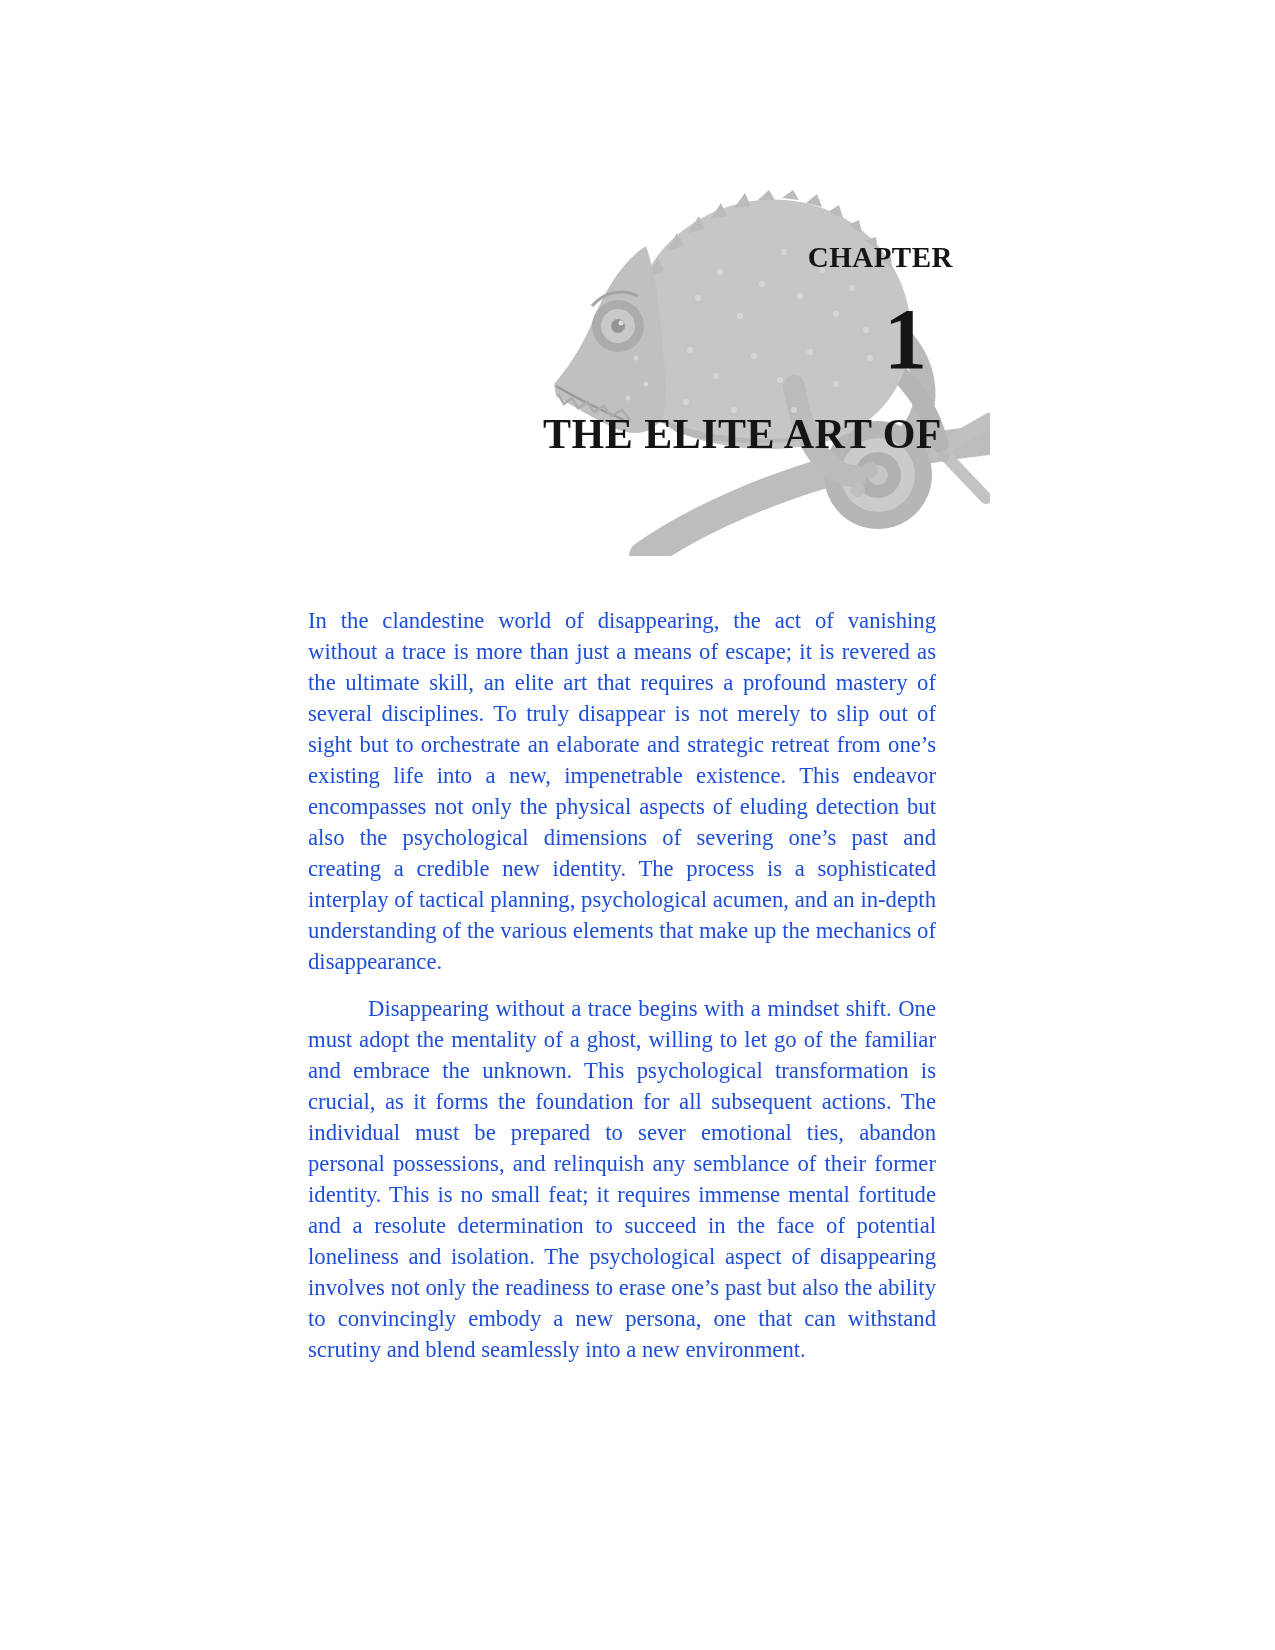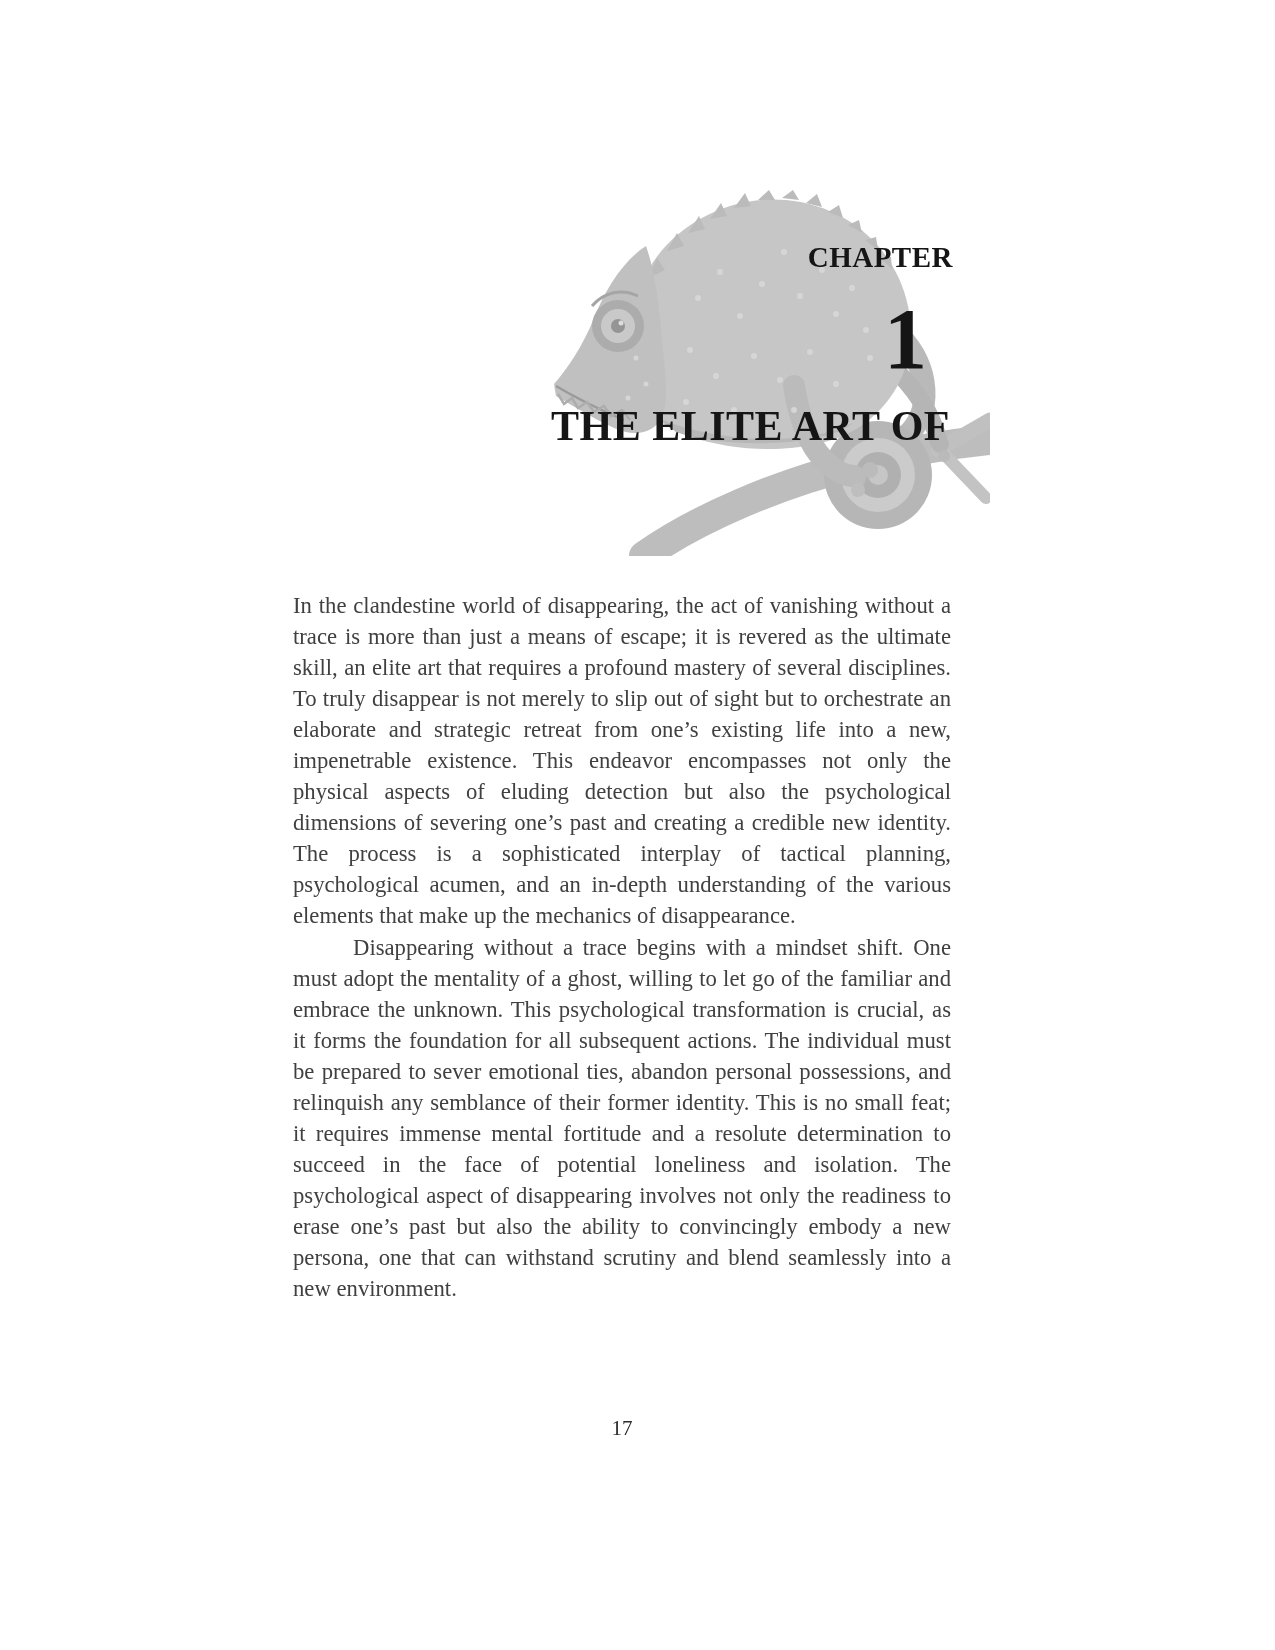--- a/index.html
+++ b/index.html
@@ -19,33 +19,33 @@
     position:absolute;top:243px;right:322px;
     font-size:29px;font-weight:bold;color:#151515;
     letter-spacing:0.5px;line-height:29px;white-space:nowrap;
   }
   .chapter-number{
     position:absolute;top:296px;right:348px;
     font-size:86px;font-weight:bold;color:#151515;
     line-height:86px;
   }
   .chapter-title{
-    position:absolute;top:396px;right:317px;margin:8px;
+    position:absolute;top:396px;right:317px;margin:16px;
     font-size:42px;font-weight:bold;color:#151515;
     line-height:45px;text-align:center;white-space:nowrap;
     letter-spacing:0.5px;
   }
   .body-text{
     position:absolute;left:292px;top:589px;width:660px;
   }
   .para{
-    margin:1px;
+    margin:16px;
     font-size:22.7px;line-height:31px;
     text-align:justify;
-    color:#404040;
+    color:#1d4ed8;
   }
   .para.indented{text-indent:60px;}
   .page-number{
     position:absolute;left:292px;top:1416px;width:660px;
     text-align:center;font-size:21px;color:#2a2a2a;
   }
 </style>
 </head>
 <body>
 
@@ -130,15 +130,14 @@
     <div class="chapter-number">1</div>
 
     <h1 class="chapter-title"><span>THE ELITE ART OF</span><br></h1>
   </div>
 
   <main class="body-text">
     <p class="para">In the clandestine world of disappearing, the act of vanishing without a trace is more than just a means of escape; it is revered as the ultimate skill, an elite art that requires a profound mastery of several disciplines. To truly disappear is not merely to slip out of sight but to orchestrate an elaborate and strategic retreat from one’s existing life into a new, impenetrable existence. This endeavor encompasses not only the physical aspects of eluding detection but also the psychological dimensions of severing one’s past and creating a credible new identity. The process is a sophisticated interplay of tactical planning, psychological acumen, and an in-depth understanding of the various elements that make up the mechanics of disappearance.</p>
     <p class="para indented">Disappearing without a trace begins with a mindset shift. One must adopt the mentality of a ghost, willing to let go of the familiar and embrace the unknown. This psychological transformation is crucial, as it forms the foundation for all subsequent actions. The individual must be prepared to sever emotional ties, abandon personal possessions, and relinquish any semblance of their former identity. This is no small feat; it requires immense mental fortitude and a resolute determination to succeed in the face of potential loneliness and isolation. The psychological aspect of disappearing involves not only the readiness to erase one’s past but also the ability to convincingly embody a new persona, one that can withstand scrutiny and blend seamlessly into a new environment.</p>
   </main>
 
-  <footer class="page-number">17</footer>
 
 </div>
 
 </body></html>

